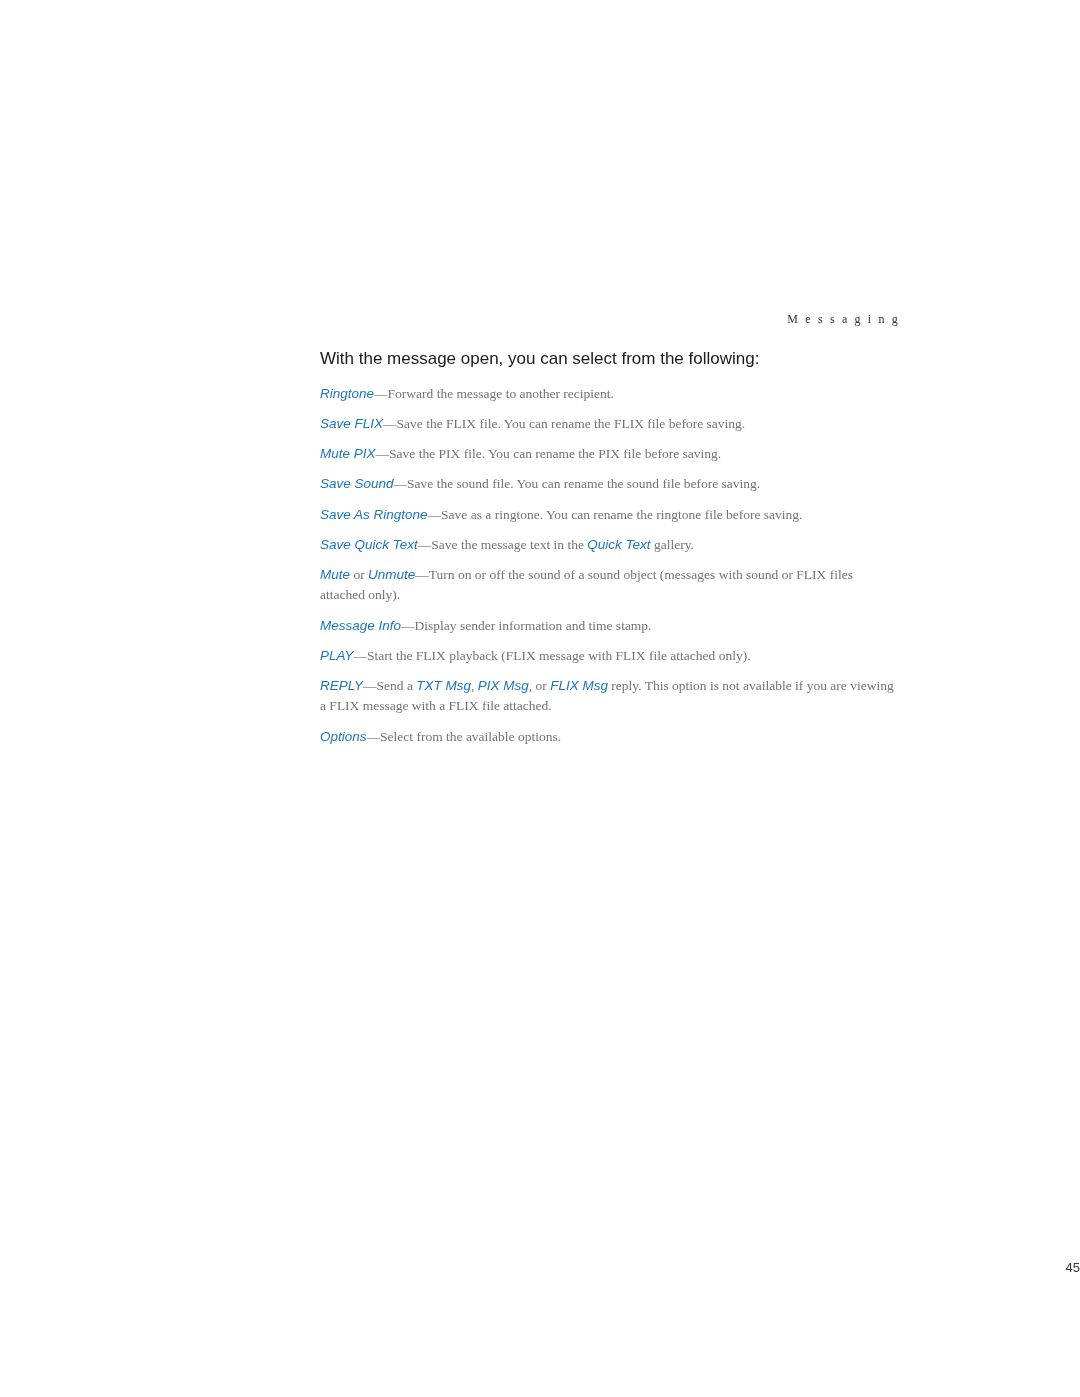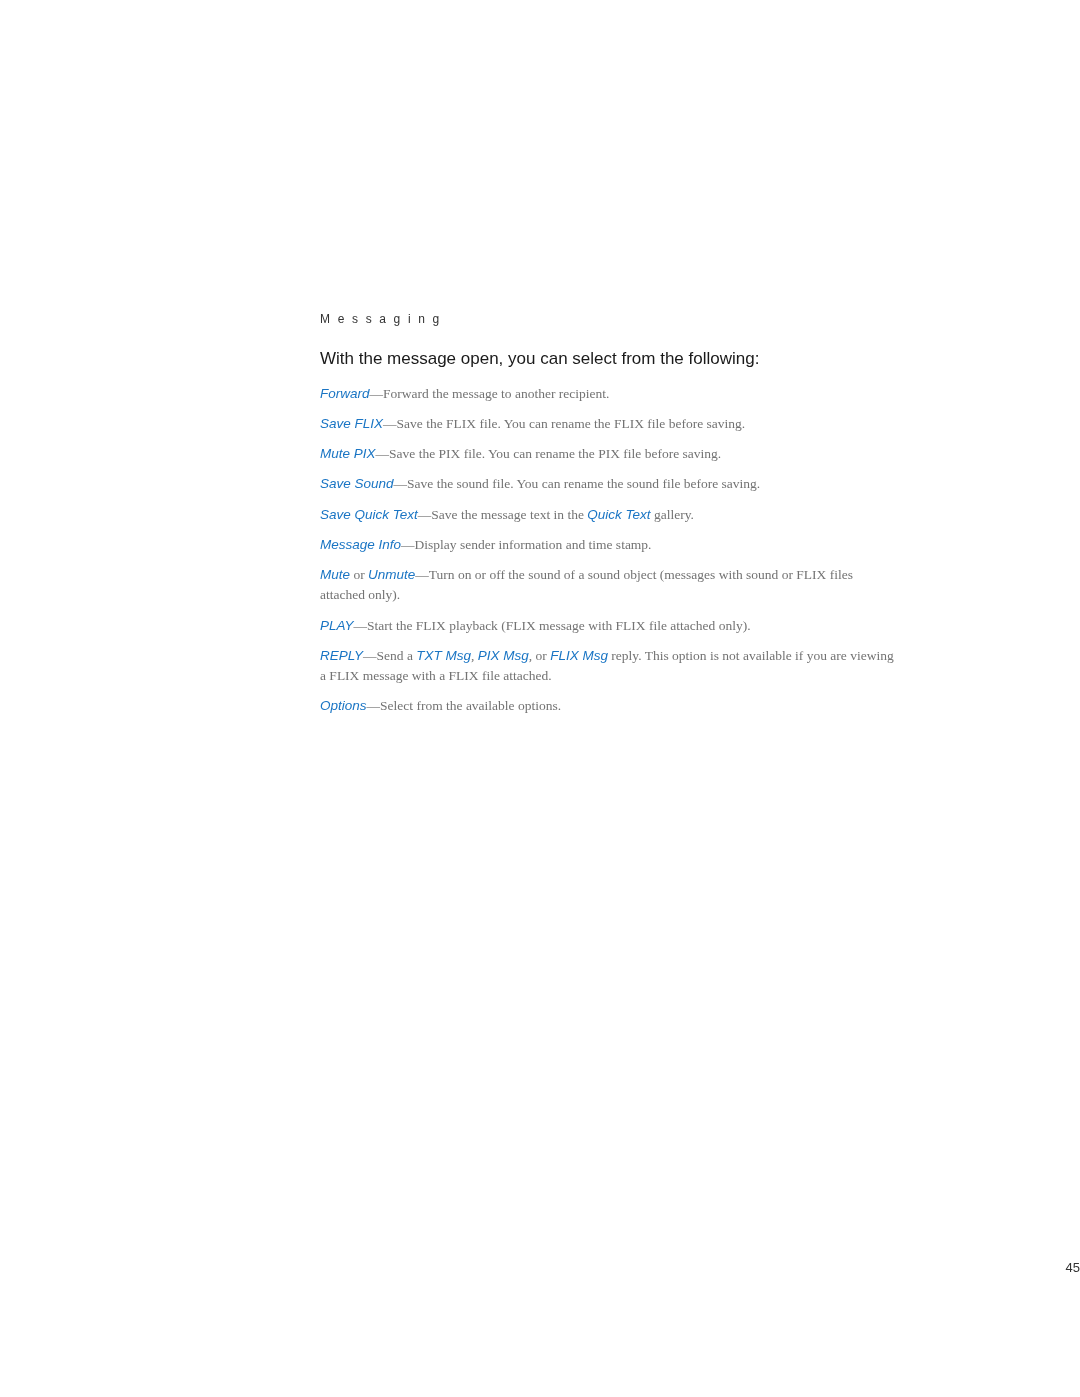--- a/index.html
+++ b/index.html
@@ -27,26 +27,27 @@
 
     .content-area {
       position: absolute;
       top: 310px;
       left: 320px;
       right: 120px;
       width: 580px;
     }
 
     .page-header {
-      text-align: left;
+      text-align: right;
       font-size: 12px;
       letter-spacing: 0.18em;
       color: #333;
       margin-bottom: 18px;
       font-style: normal;
+      font-family: Liberation Serif, serif;
     }
 
     .intro-text {
       font-size: 17px;
       color: #1a1a1a;
       margin-bottom: 12px;
     }
 
     .menu-item {
       margin-bottom: 10px;
@@ -81,49 +82,52 @@
 <div class="page-container">
   <div class="content-area">
 
     <div class="page-header">
       <span>M e s s a g i n g</span>
     </div>
 
     <p class="intro-text">With the message open, you can select from the following:</p>
 
     <div class="menu-item">
-      <span class="link-text">Forward</span><span class="normal-text">—Forward the message to another recipient.</span>
+      <span class="link-text">Ringtone</span><span class="normal-text">—Forward the message to another recipient.</span>
     </div>
 
 
     <div class="menu-item">
       <span class="link-text">Save FLIX</span><span class="normal-text">—Save the FLIX file. You can rename the FLIX file before saving.</span>
     </div>
 
     <div class="menu-item">
       <span class="link-text">Mute PIX</span><span class="normal-text">—Save the PIX file. You can rename the PIX file before saving.</span>
     </div>
 
     <div class="menu-item">
       <span class="link-text">Save Sound</span><span class="normal-text">—Save the sound file. You can rename the sound file before saving.</span>
     </div>
 
+    <div class="menu-item">
+      <span class="link-text">Save As Ringtone</span><span class="normal-text">—Save as a ringtone. You can rename the ringtone file before saving.</span>
+    </div>
 
     <div class="menu-item">
       <span class="link-text">Save Quick Text</span><span class="normal-text">—Save the message text in the </span><span class="link-text">Quick Text</span><span class="normal-text"> gallery.</span>
     </div>
 
 
 
     <div class="menu-item">
-      <span class="link-text">Message Info</span><span class="normal-text">—Display sender information and time stamp.</span>
+      <span class="link-text">Mute</span><span class="normal-text"> or </span><span class="link-text">Unmute</span><span class="normal-text">—Turn on or off the sound of a sound object (messages with sound or FLIX files attached only).</span>
     </div>
 
     <div class="menu-item">
-      <span class="link-text">Mute</span><span class="normal-text"> or </span><span class="link-text">Unmute</span><span class="normal-text">—Turn on or off the sound of a sound object (messages with sound or FLIX files attached only).</span>
+      <span class="link-text">Message Info</span><span class="normal-text">—Display sender information and time stamp.</span>
     </div>
 
     <div class="menu-item">
       <span class="link-text">PLAY</span><span class="normal-text">—Start the FLIX playback (FLIX message with FLIX file attached only).</span>
     </div>
 
     <div class="menu-item">
       <span class="link-text">REPLY</span><span class="normal-text">—Send a </span><span class="link-text">TXT Msg</span><span class="normal-text">, </span><span class="link-text">PIX Msg</span><span class="normal-text">, or </span><span class="link-text">FLIX Msg</span><span class="normal-text"> reply. This option is not available if you are viewing a FLIX message with a FLIX file attached.</span>
     </div>
 

